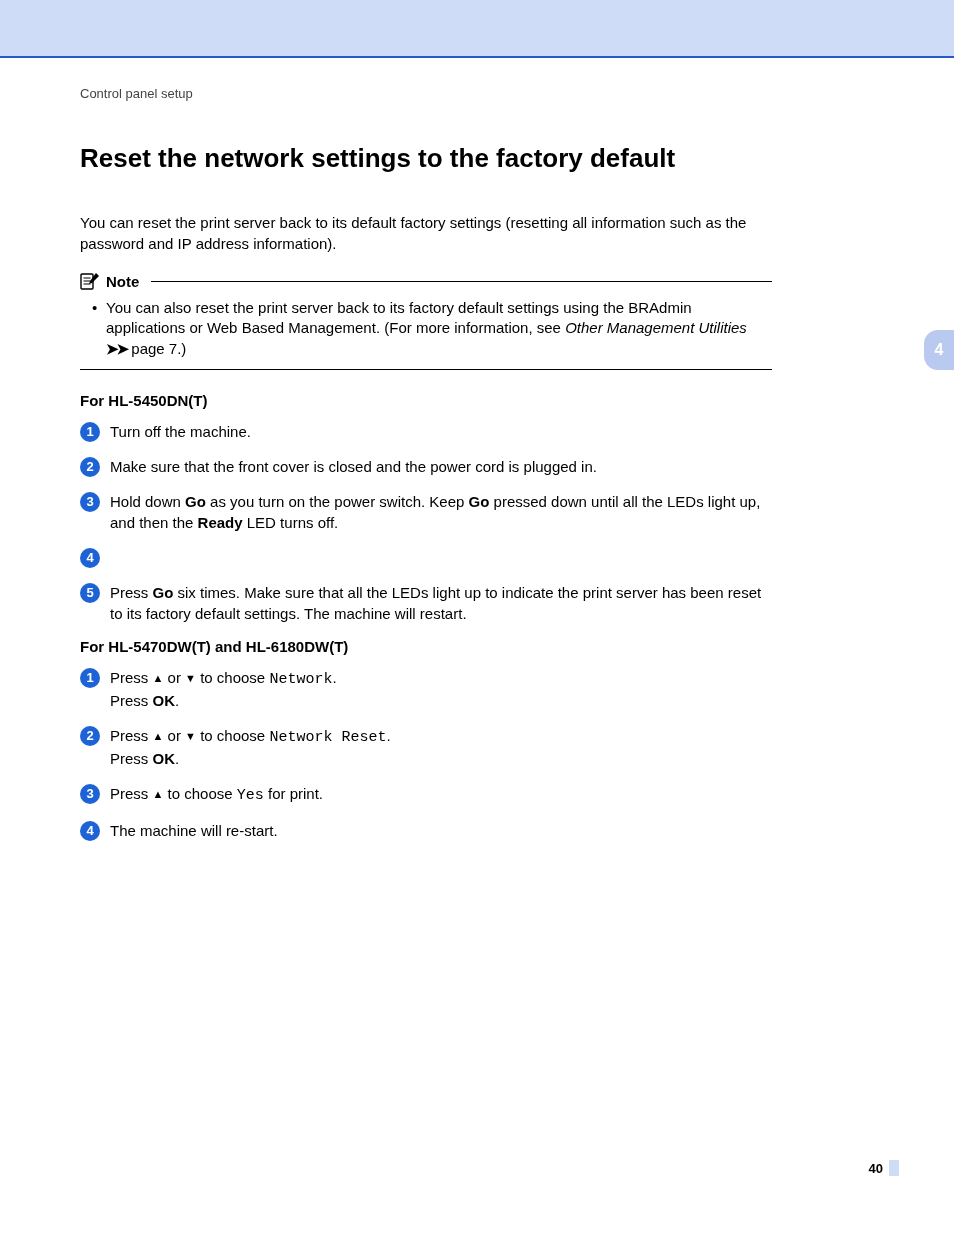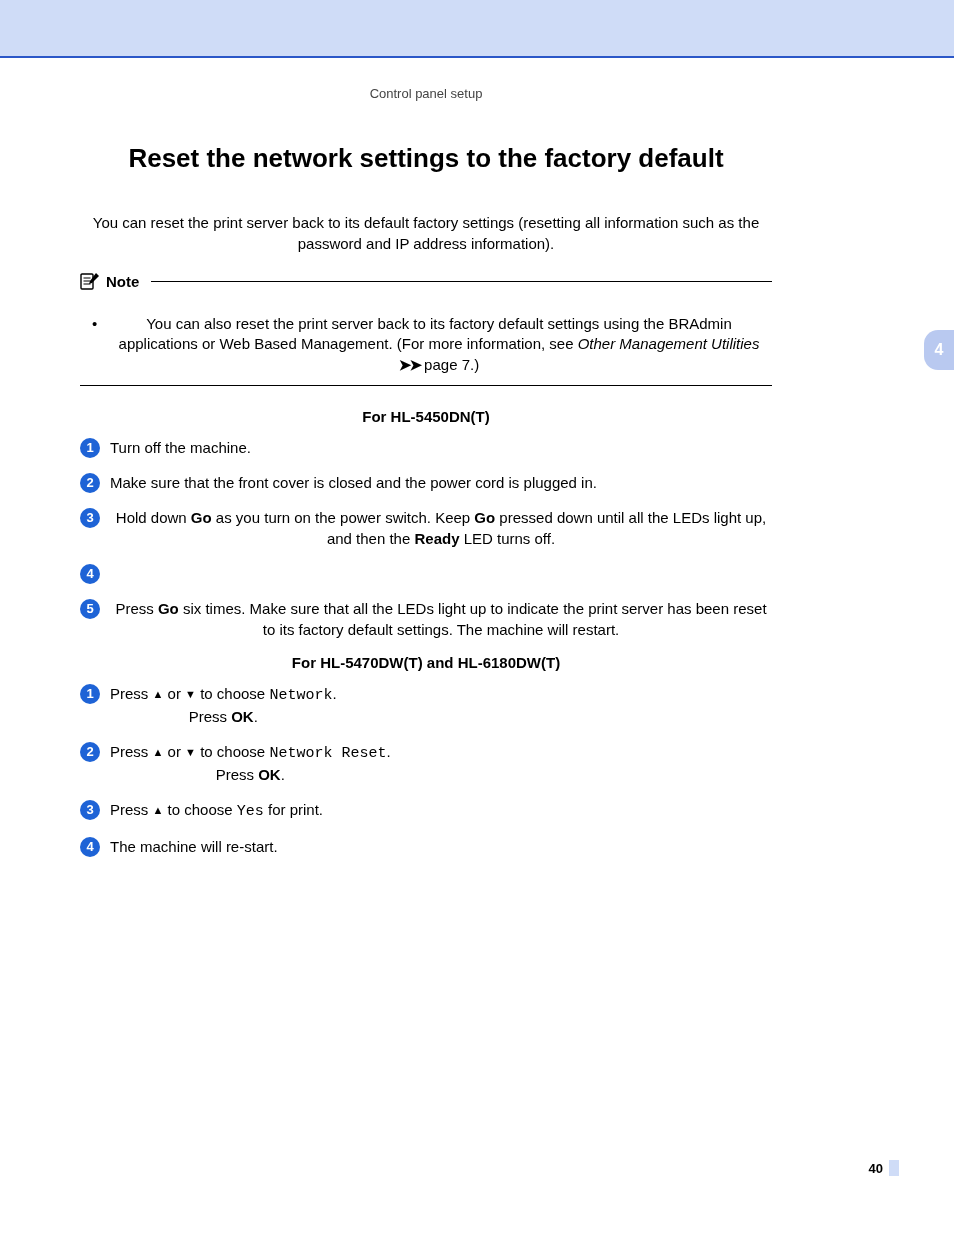--- a/index.html
+++ b/index.html
@@ -1,24 +1,24 @@
 <!DOCTYPE html>
 <html><head>
 <meta charset="utf-8">
 <style>
   * { box-sizing: border-box; margin: 0; padding: 0; }
   html, body { width: 954px; height: 1235px; background: #fff; font-family: Arial, Helvetica, sans-serif; color: #000; }
   .topbar { width: 954px; height: 56px; background: #cfdcf7; }
   .topline { width: 954px; height: 2px; background: #2b57c8; }
-  .page { position: relative; width: 852px; padding: 28px 80px 0 80px; text-align: center; }
+  .page { position: relative; width: 852px; padding: 28px 80px 0 80px; }
   .breadcrumb { font-size: 13px; color: #444; margin-bottom: 42px; }
   h1.title { font-size: 26px; font-weight: bold; margin-bottom: 38px; }
   p.intro { font-size: 15px; line-height: 1.4; margin-bottom: 18px; }
   .note-block { margin-bottom: 10px; }
-  .note-head { display: flex; align-items: center; gap: 6px; margin-bottom: 24px; }
+  .note-head { display: flex; align-items: center; gap: 6px; margin-bottom: 8px; }
   .note-head .label { font-size: 15px; font-weight: bold; }
   .note-head .rule { flex: 1; height: 1px; background: #000; margin-left: 6px; }
   .note-icon svg { display: block; }
   ul.note-list { list-style: none; padding-left: 12px; }
   ul.note-list li { position: relative; font-size: 15px; line-height: 1.35; padding-left: 14px; margin-bottom: 8px; }
   ul.note-list li::before { content: "•"; position: absolute; left: 0; top: 0; }
   .note-end { height: 1px; background: #000; margin: 6px 0 22px 0; }
   .section-head { font-size: 15px; font-weight: bold; margin: 10px 0 12px 0; }
   .steps { list-style: none; }
   .steps li { display: flex; align-items: flex-start; gap: 10px; margin-bottom: 14px; }

